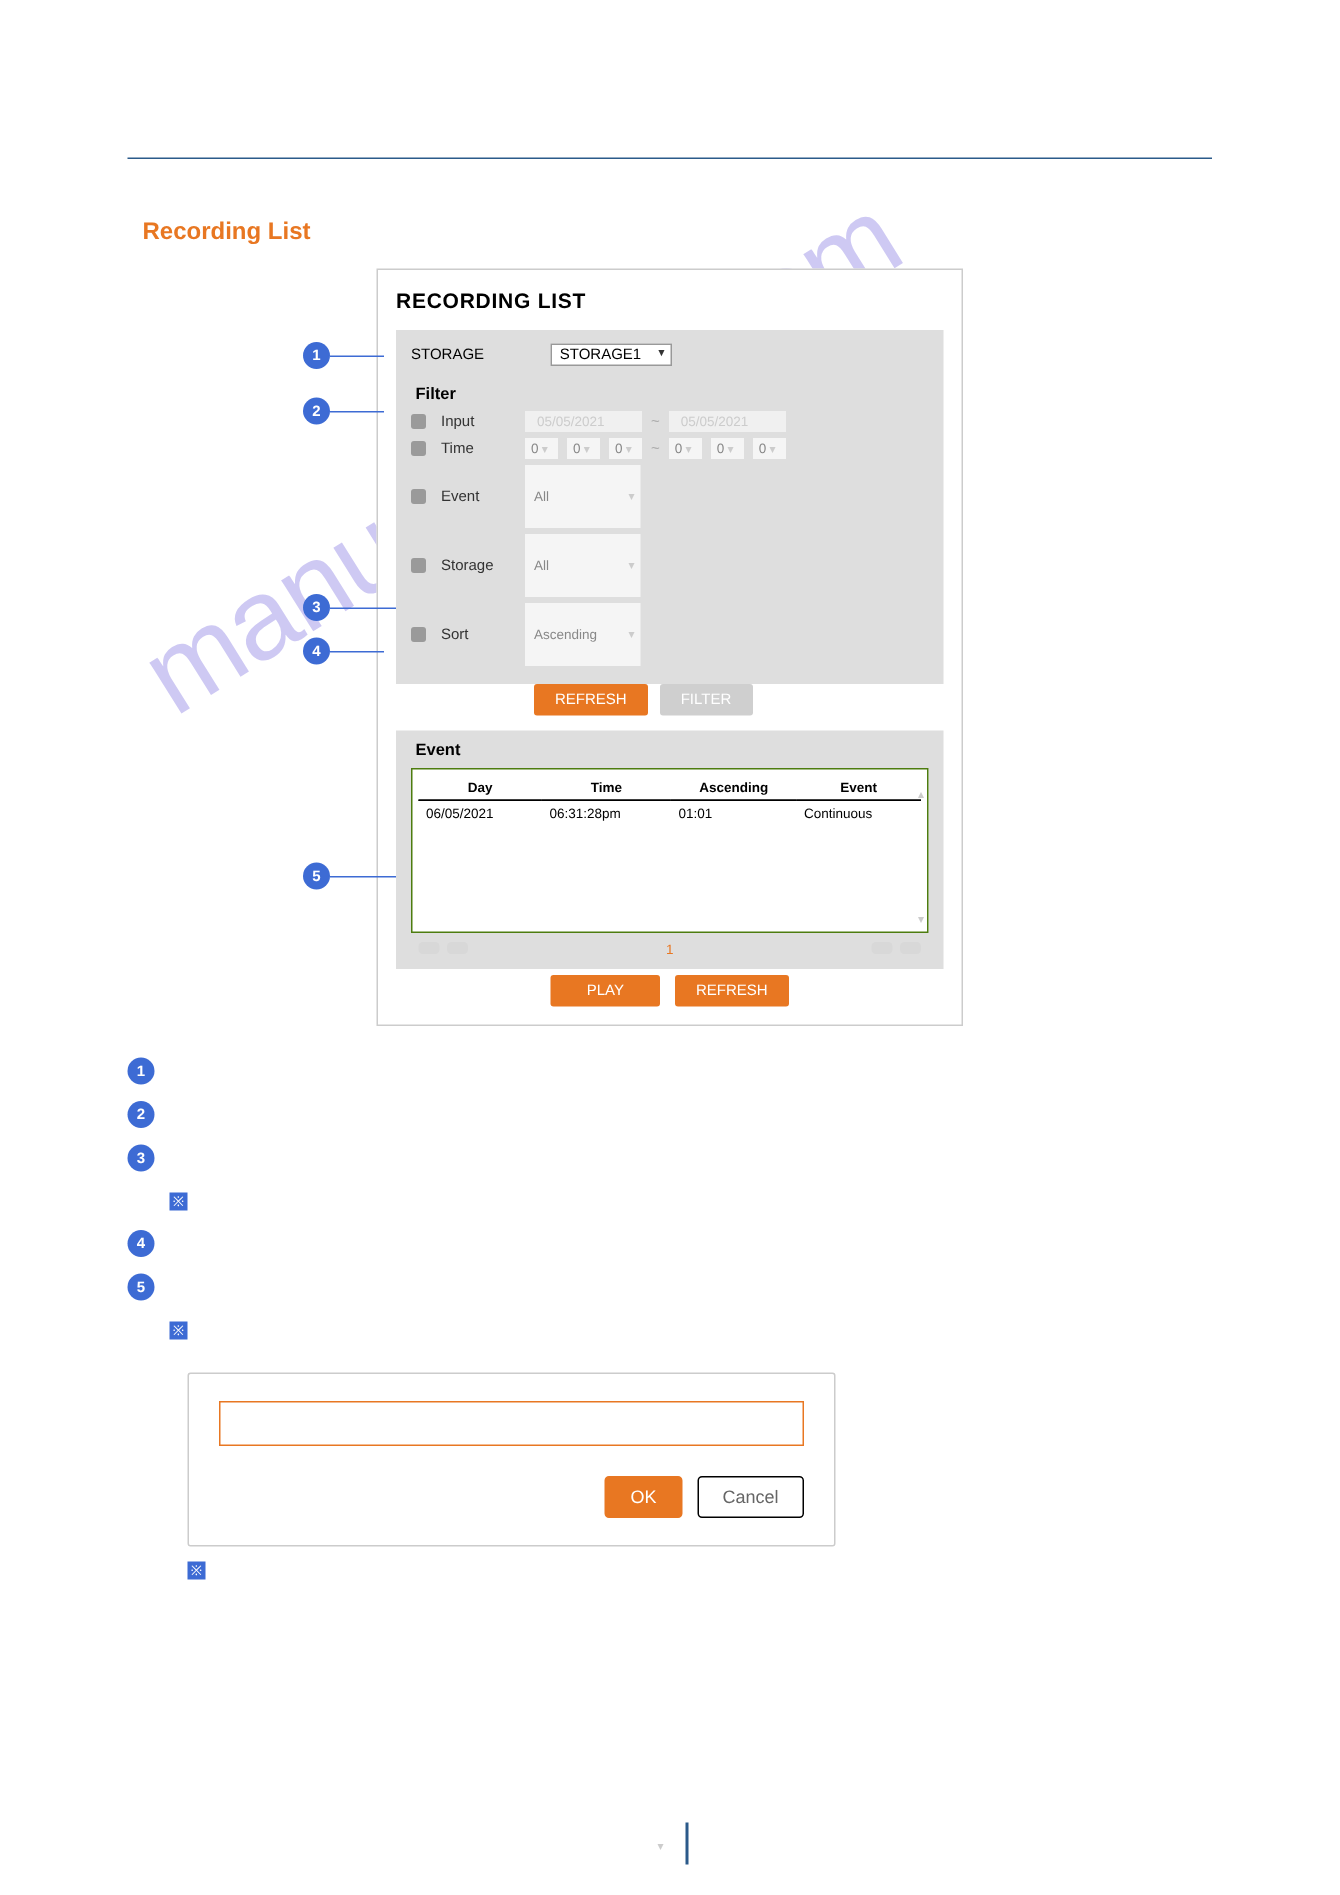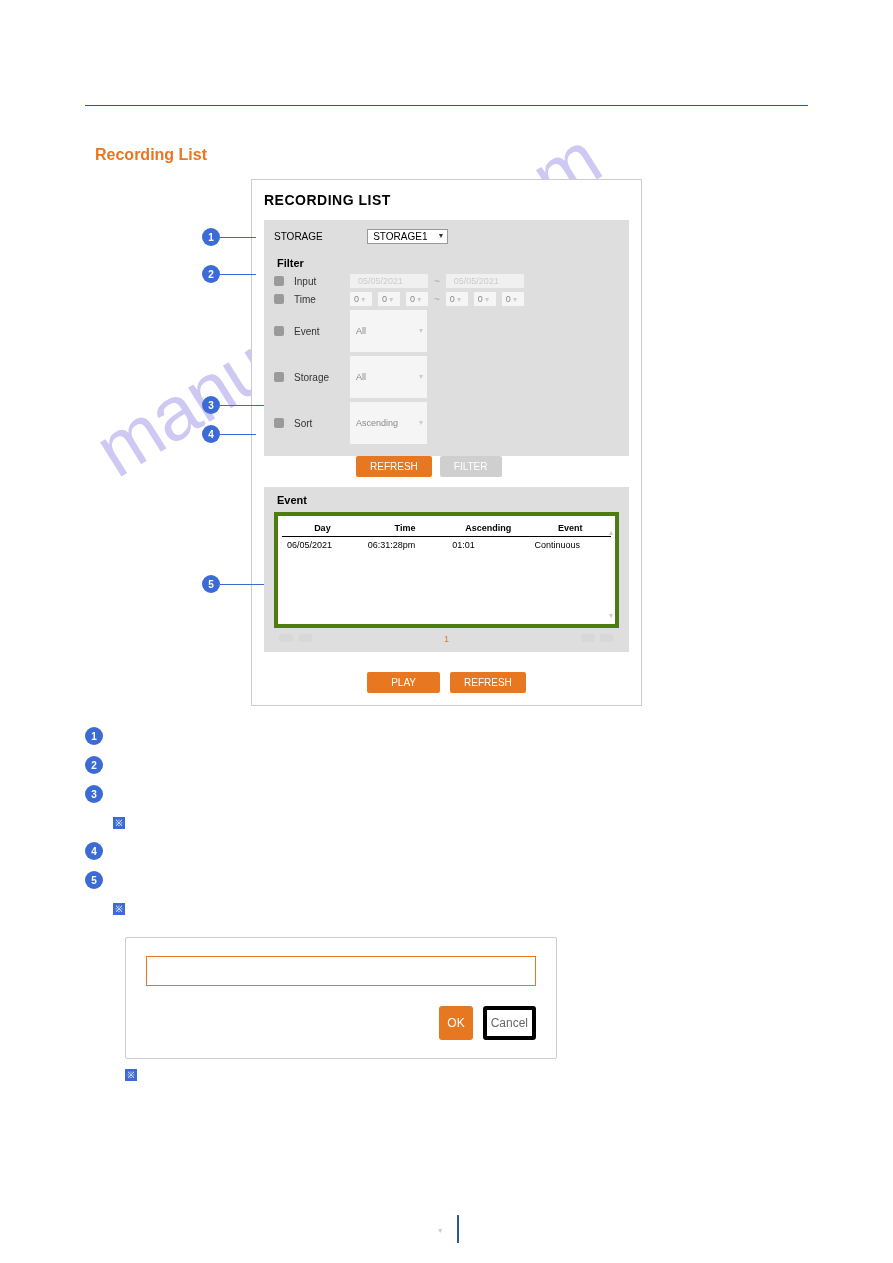--- a/index.html
+++ b/index.html
@@ -140,27 +140,27 @@
   .event-table th {
     border-bottom: 1px solid #000;
     padding: 3px 5px;
     font-weight: bold;
     text-align: center;
   }
   .event-table td {
     padding: 3px 5px;
     text-align: left;
   }
-  .tbl-wrap { background:#fff; border:4px solid #4d7c0f; padding: 4px; margin-top:5px; height:100px; position:relative;}
+  .tbl-wrap { background:#fff; border:1px solid #4d7c0f; padding: 4px; margin-top:5px; height:100px; position:relative;}
   .scroll-hint { position:absolute; right:2px; top:12px; font-size:8px; color:#ccc;}
   .scroll-hint2 { position:absolute; right:2px; bottom:4px; font-size:8px; color:#ccc;}
   .pager { text-align:center; font-size:9px; color:#e87722; margin-top:6px; position:relative;}
   .pager-pill { display:inline-block; width:14px; height:8px; background:#d8d8d8; border-radius:3px; margin:0 1px;}
   .pager-center { color:#e87722; margin: 0 60px;}
-  .bottom-btn-row { display:flex; gap:10px; justify-content:center; margin-top:20px;}
+  .bottom-btn-row { display:flex; gap:10px; justify-content:center; margin-top:4px;}
 
   
   .callouts { position:absolute; left:-50px; top:0; width:50px; }
   .callout {
     position: absolute;
     left: 0;
     display: flex;
     align-items: center;
   }
   .bullet {
@@ -222,23 +222,23 @@
     outline: none;
   }
   .dialog-btns {
     display:flex;
     justify-content:flex-end;
     gap:10px;
     margin-top:20px;
   }
   .dbtn {
     font-size:12px;
-    padding:6px 4px;
+    padding:6px 16px;
     border-radius:3px;
-    border:4px solid #000000;
+    border:1px solid #000000;
     background:#fff;
     color:#666;
   }
   .dbtn.ok { background:#e87722; border-color:#e87722; color:#fff;}
 
   .note-below { margin-left:125px; font-size:11px; color:#fff; display:flex; align-items:flex-start; gap:4px;}
 
   
   .watermark {
     position: absolute;

